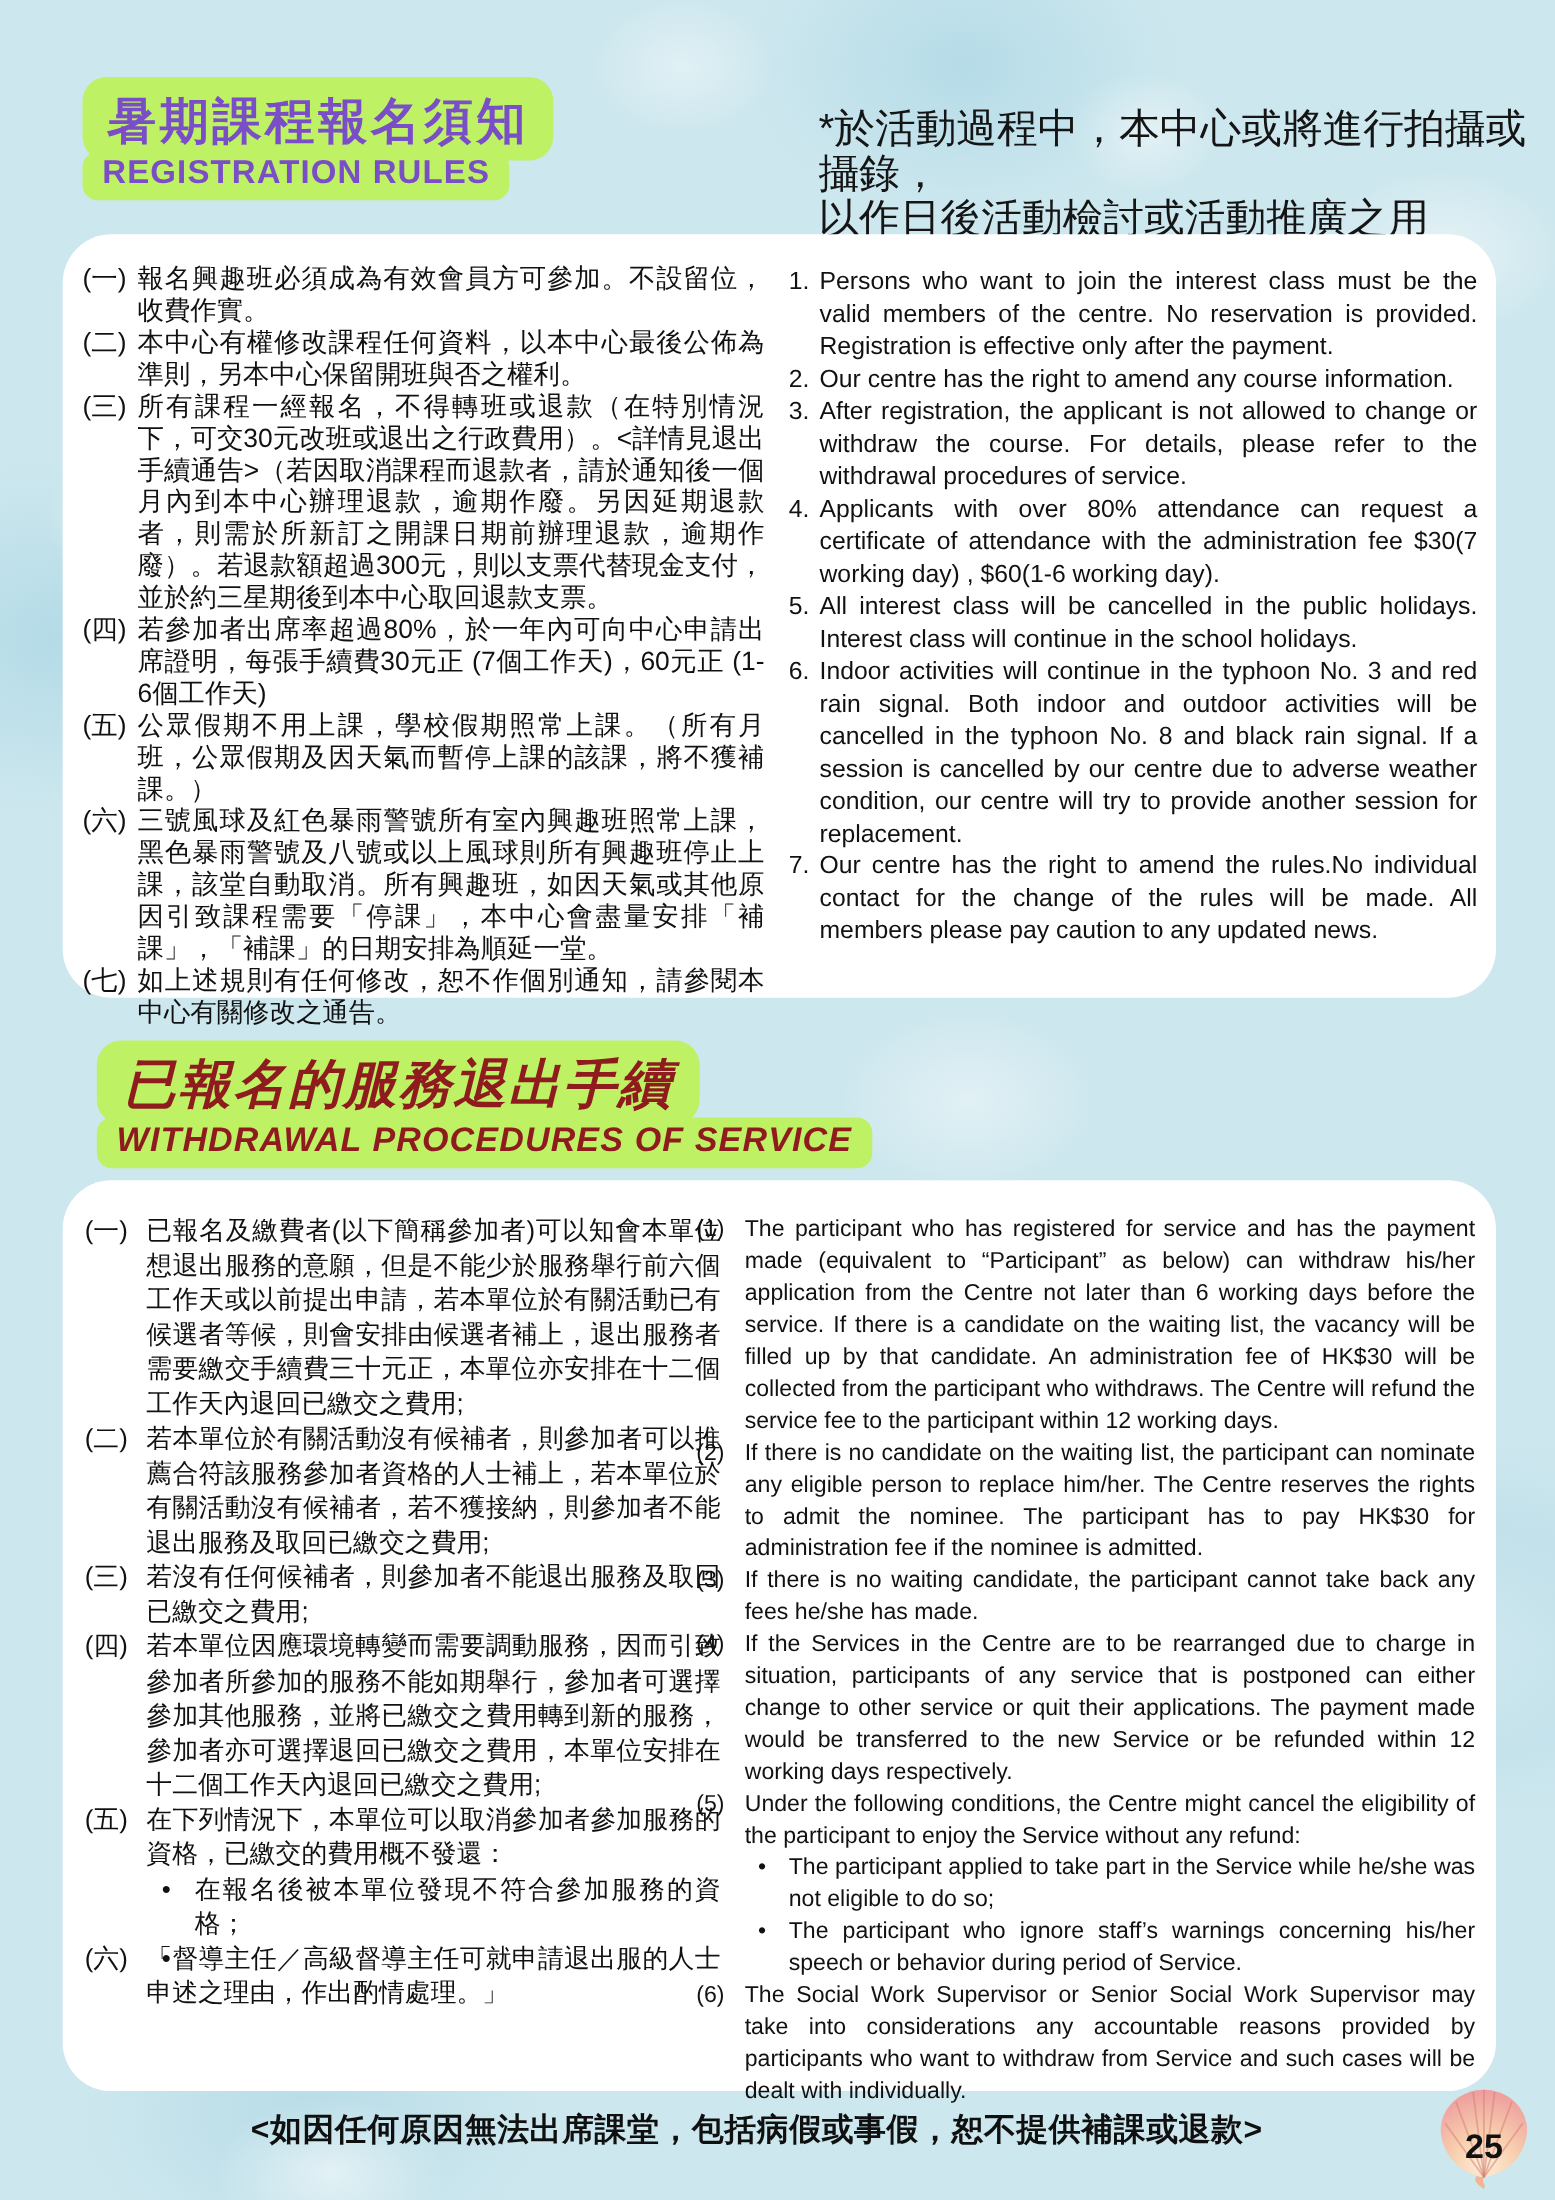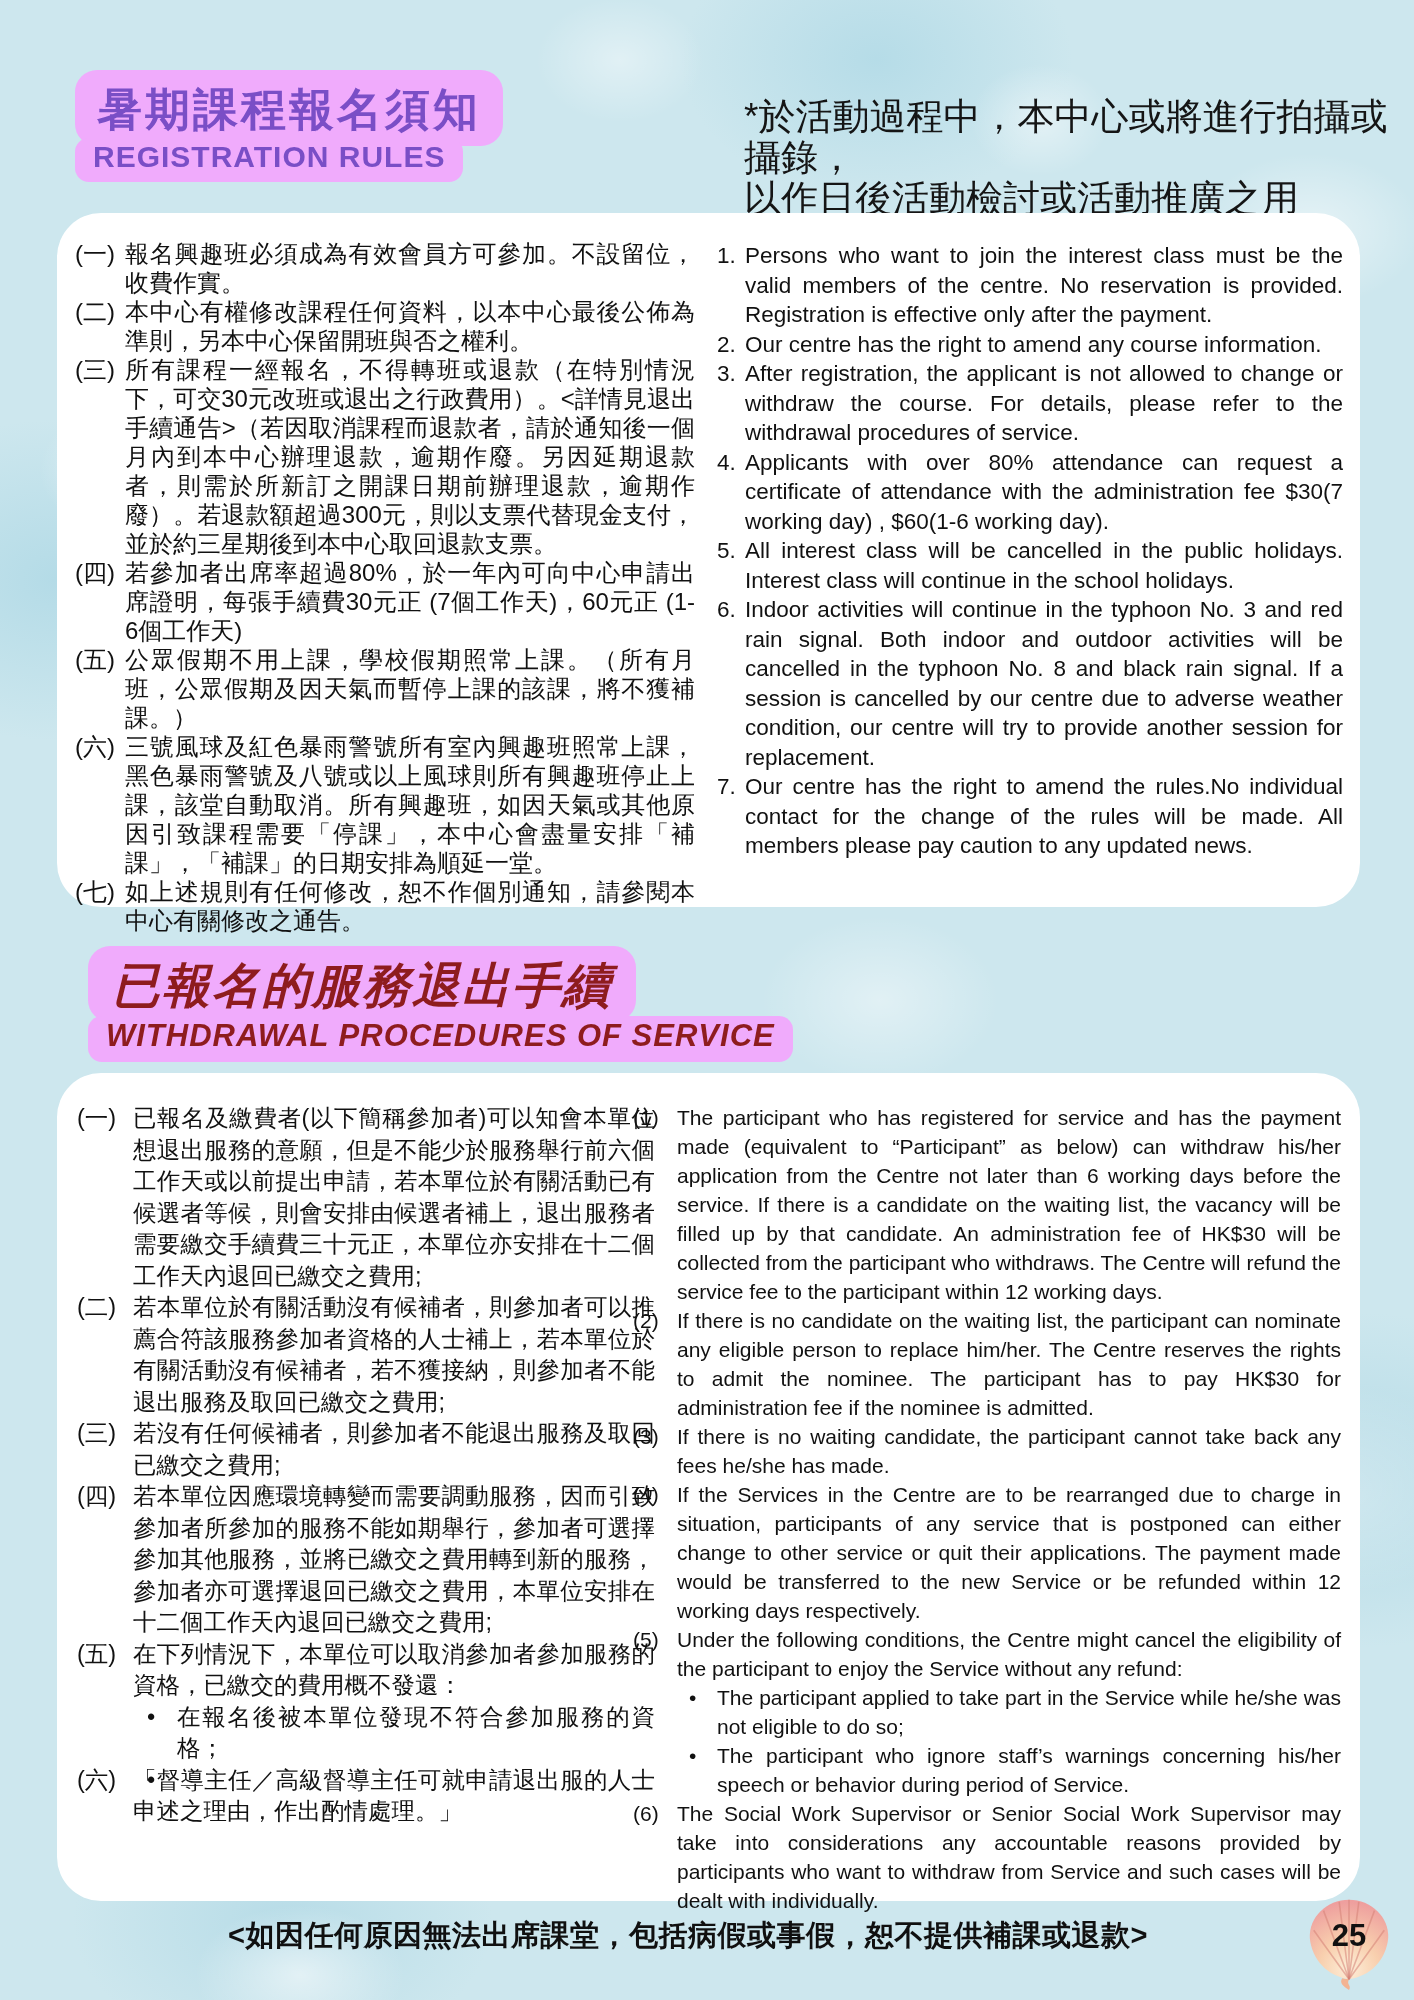--- a/index.html
+++ b/index.html
@@ -15,21 +15,21 @@
       radial-gradient(ellipse 170px 120px at 880px 1000px, rgba(255,255,255,.40), transparent 70%),
       radial-gradient(ellipse 210px 150px at 1340px 1490px,rgba(255,255,255,.35), transparent 70%),
       radial-gradient(ellipse 120px 90px  at 620px 60px,   rgba(255,255,255,.40), transparent 70%),
       radial-gradient(ellipse 280px 200px at 62% 3%,  rgba(169,214,228,.65), transparent 70%),
       radial-gradient(ellipse 300px 230px at 4% 29%,  rgba(163,211,226,.60), transparent 70%),
       radial-gradient(ellipse 330px 240px at 96% 74%, rgba(158,207,223,.50), transparent 70%),
       radial-gradient(ellipse 300px 200px at 20% 96%, rgba(158,207,223,.45), transparent 70%),
       var(--pagebg,#cde7ee);
   }
   .hdr{position:absolute;}
-  .pill{display:table;background:#f0abfc;}
+  .pill{display:table;background:#bef264;}
   .hdr1{left:75px;top:70px;}
   .hdr1 .zh{font-size:45px;font-weight:bold;color:var(--purple,#7a4ec6);
             padding:10px 22px 6px;border-radius:22px;letter-spacing:3px;}
   .hdr1 .en{font-size:30px;font-weight:bold;color:var(--purple,#7a4ec6);
             padding:2px 18px 8px;border-radius:14px;margin-top:-8px;letter-spacing:1px;}
   .hdr2{left:88px;top:946px;font-style:italic;}
   .hdr2 .zh{font-size:48px;font-weight:bold;color:var(--maroon,#8e1c1e);
             padding:8px 24px 4px;border-radius:22px;letter-spacing:2px;}
   .hdr2 .en{font-size:31px;font-weight:bold;color:var(--maroon,#8e1c1e);
             padding:2px 18px 8px;border-radius:14px;margin-top:-6px;letter-spacing:1px;}
@@ -50,21 +50,21 @@
   .c2-zh .item{padding-left:56px;}
   .c2-en .item{padding-left:44px;}
   .bullet{position:relative;}
   .c2-zh .bullet{padding-left:44px;}
   .c2-zh .dot{position:absolute;left:14px;top:0;}
   .c2-en .bullet{padding-left:40px;}
   .c2-en .dot{position:absolute;left:12px;top:0;}
   .footer-note{position:absolute;left:228px;top:1916px;font-size:29px;font-weight:bold;color:#101010;letter-spacing:.5px;}
   .shell{position:absolute;left:1300px;top:1890px;width:98px;height:104px;}
   .shell svg{position:absolute;inset:0;width:100%;height:100%;}
-  .pnum{position:absolute;top:28px;left:0;right:0;text-align:center;
+  .pnum{position:absolute;top:44px;left:0;right:0;text-align:center;
         font-size:31px;font-weight:bold;color:#111;}
 </style>
 </head>
 <body>
 
 <div class="hdr hdr1">
   <div class="pill zh">暑期課程報名須知</div>
   <div class="pill en">REGISTRATION RULES</div>
 </div>
 

